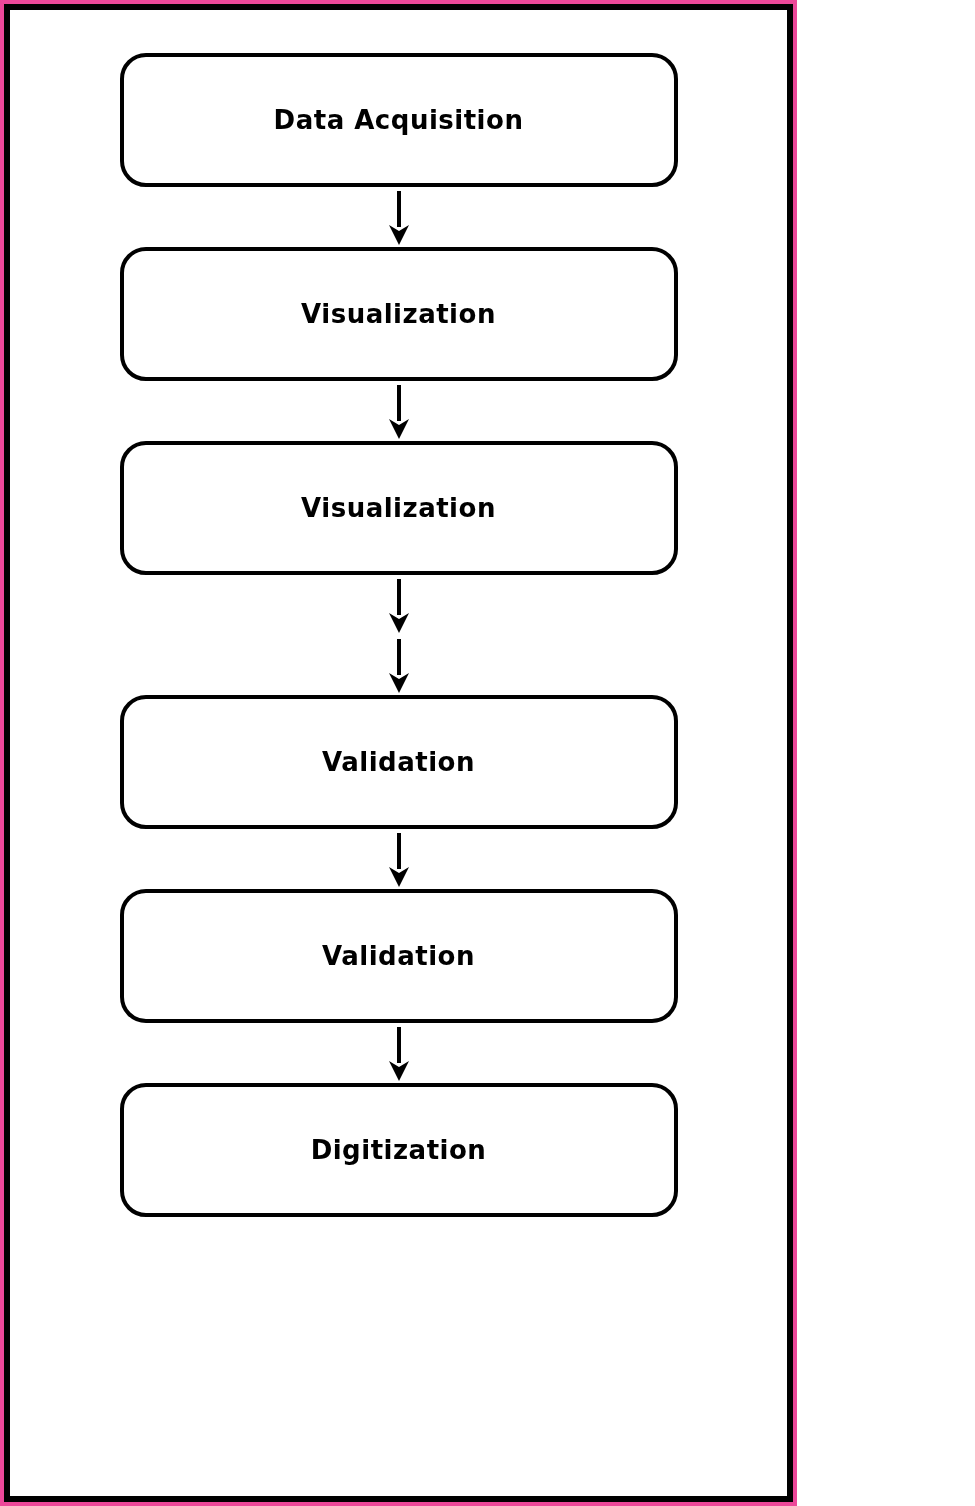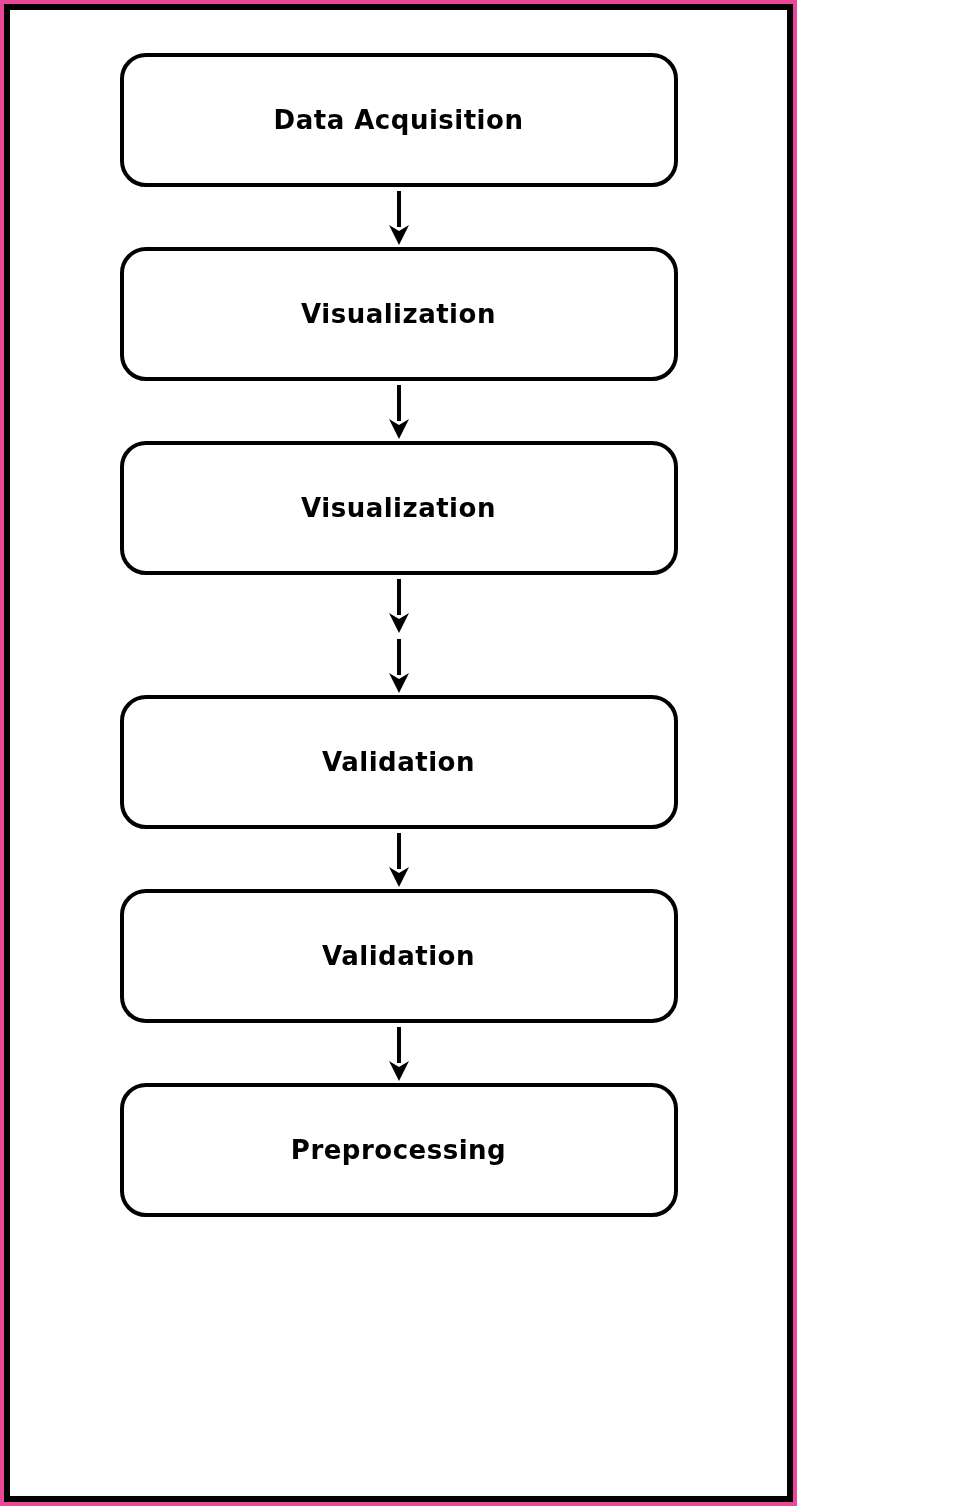--- a/index.html
+++ b/index.html
@@ -131,17 +131,17 @@
     </div>
 
     <div class="connector">
       <svg width="26" height="56" viewBox="0 0 26 56">
         <line x1="13" y1="2" x2="13" y2="38" stroke="#000000" stroke-width="4"></line>
         <path d="M 13 56 L 3 36 L 13 42 L 23 36 Z" fill="#000000"></path>
       </svg>
     </div>
 
     <div class="node">
-      <span class="node-label">Preprocessing</span>
+      <span class="node-label">Digitization</span>
     </div>
 
   </div>
 </div>
 
 </body></html>

